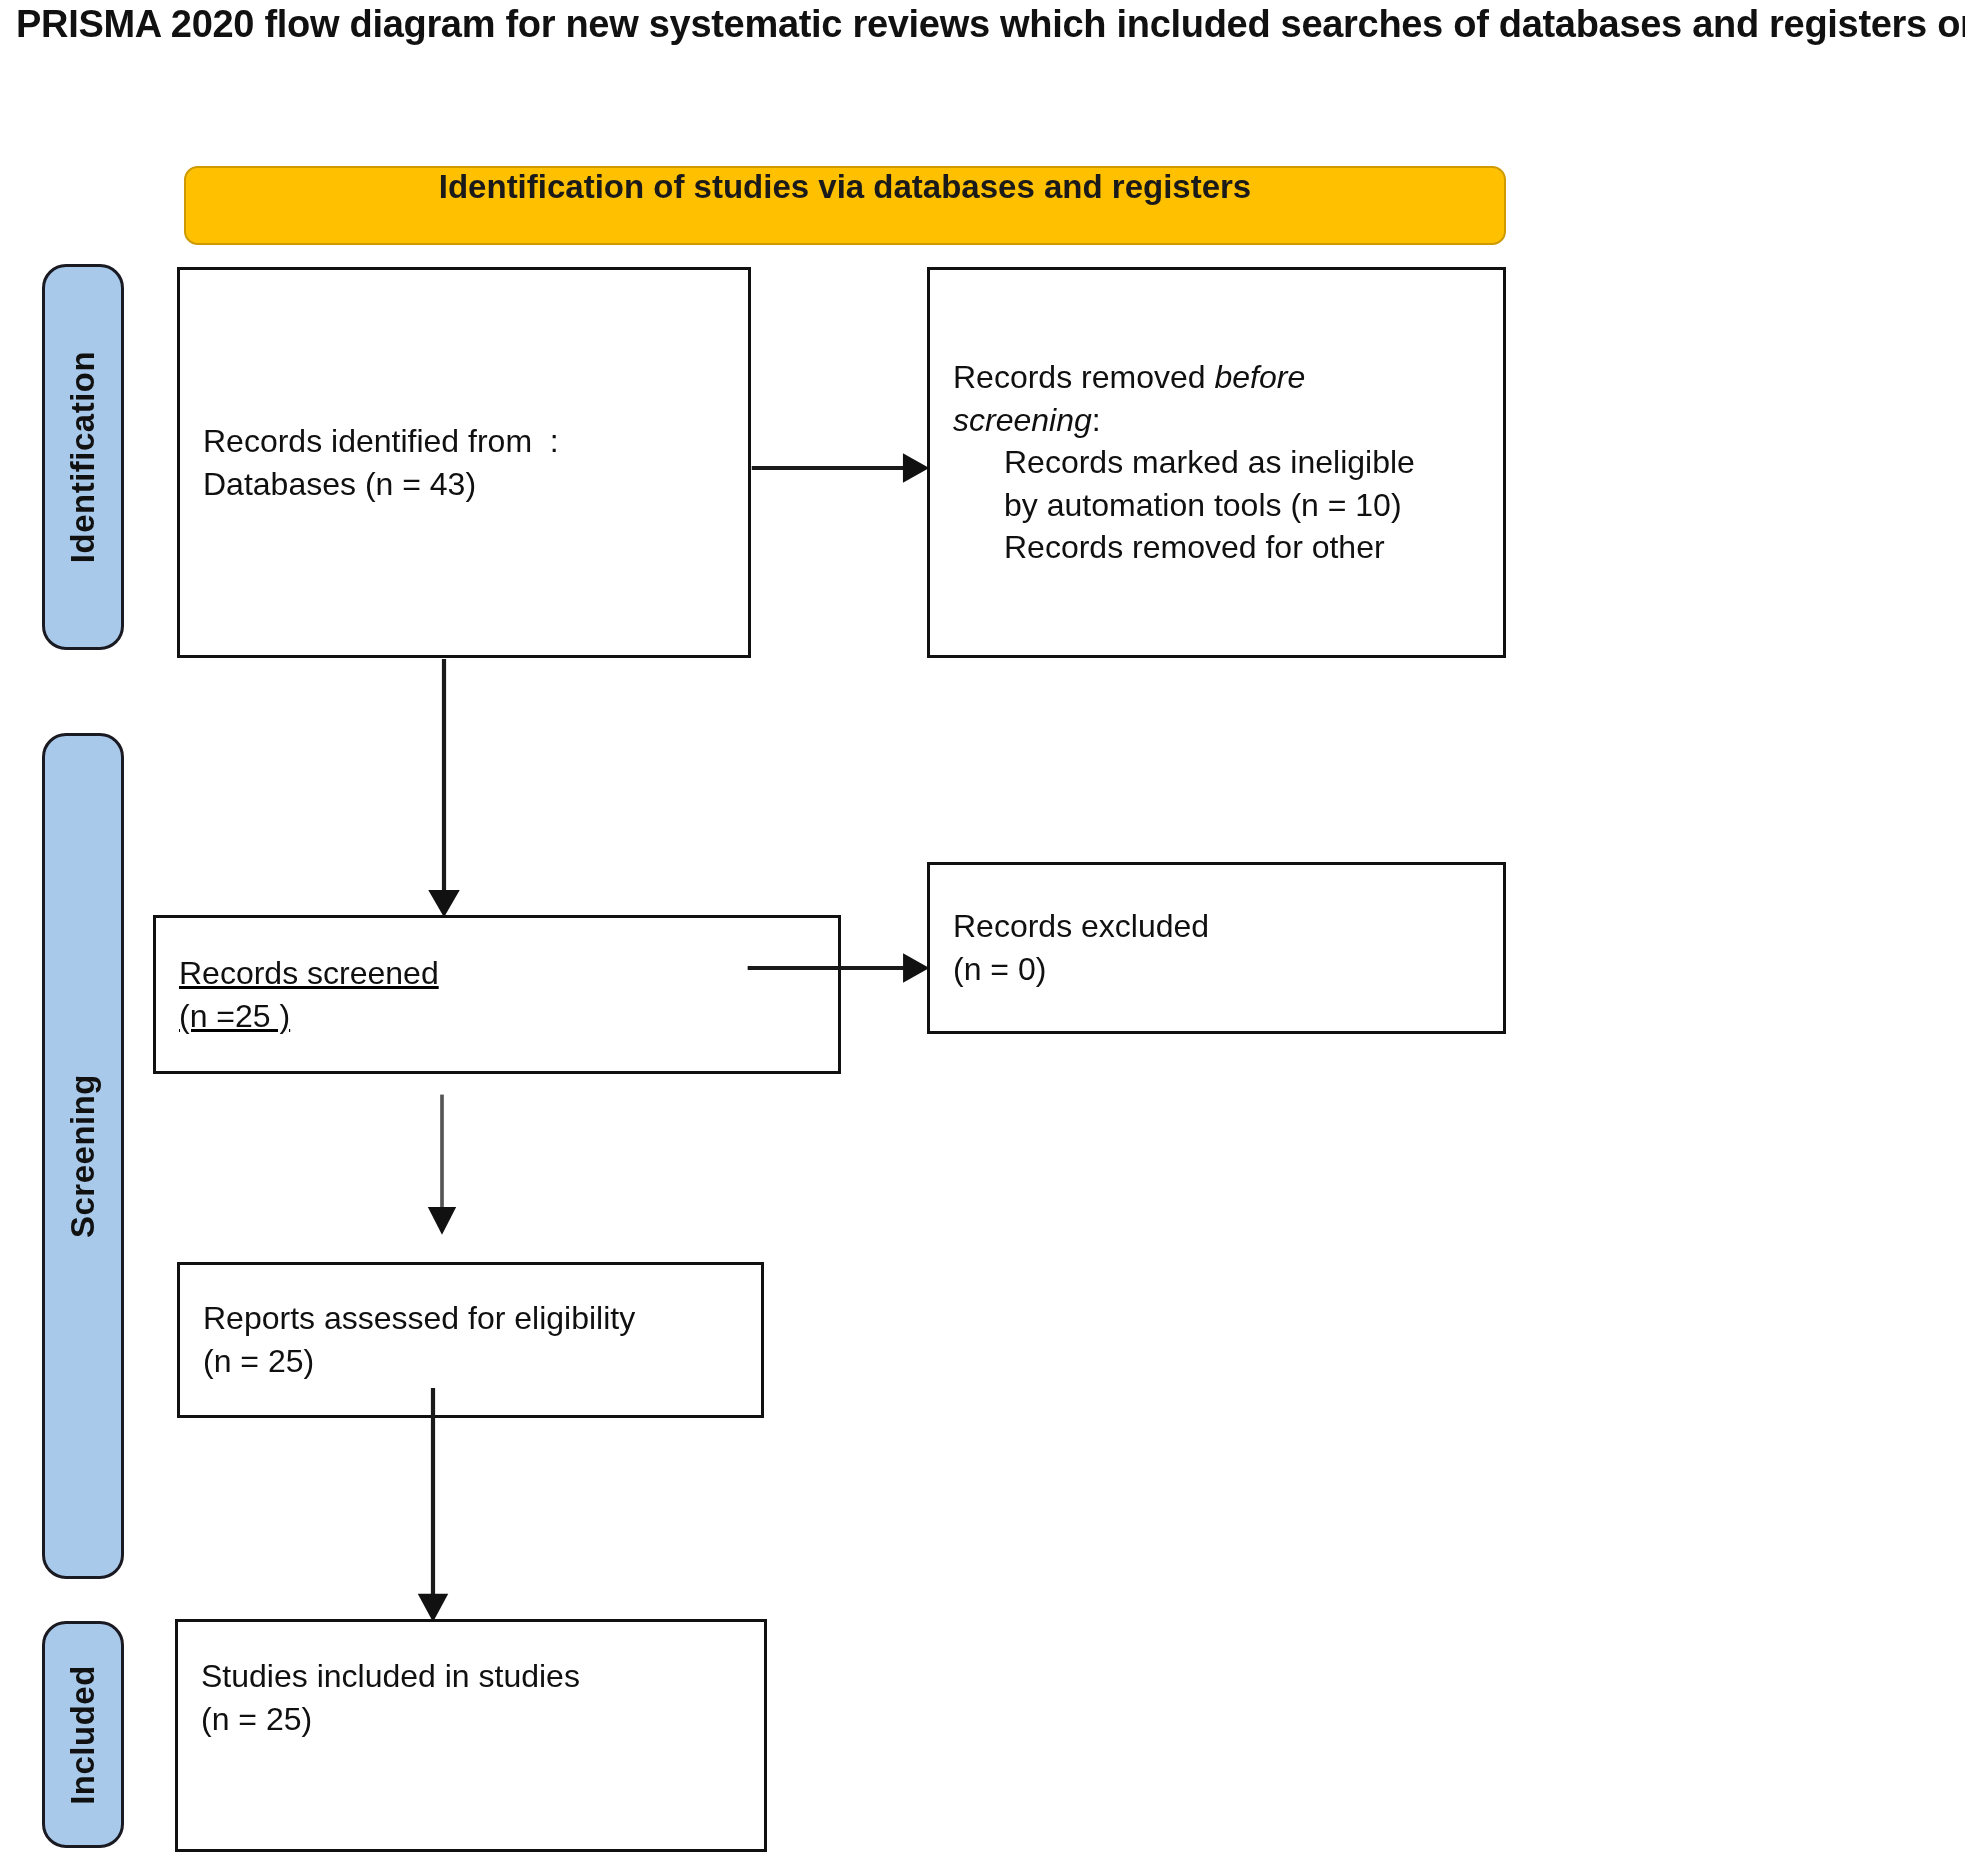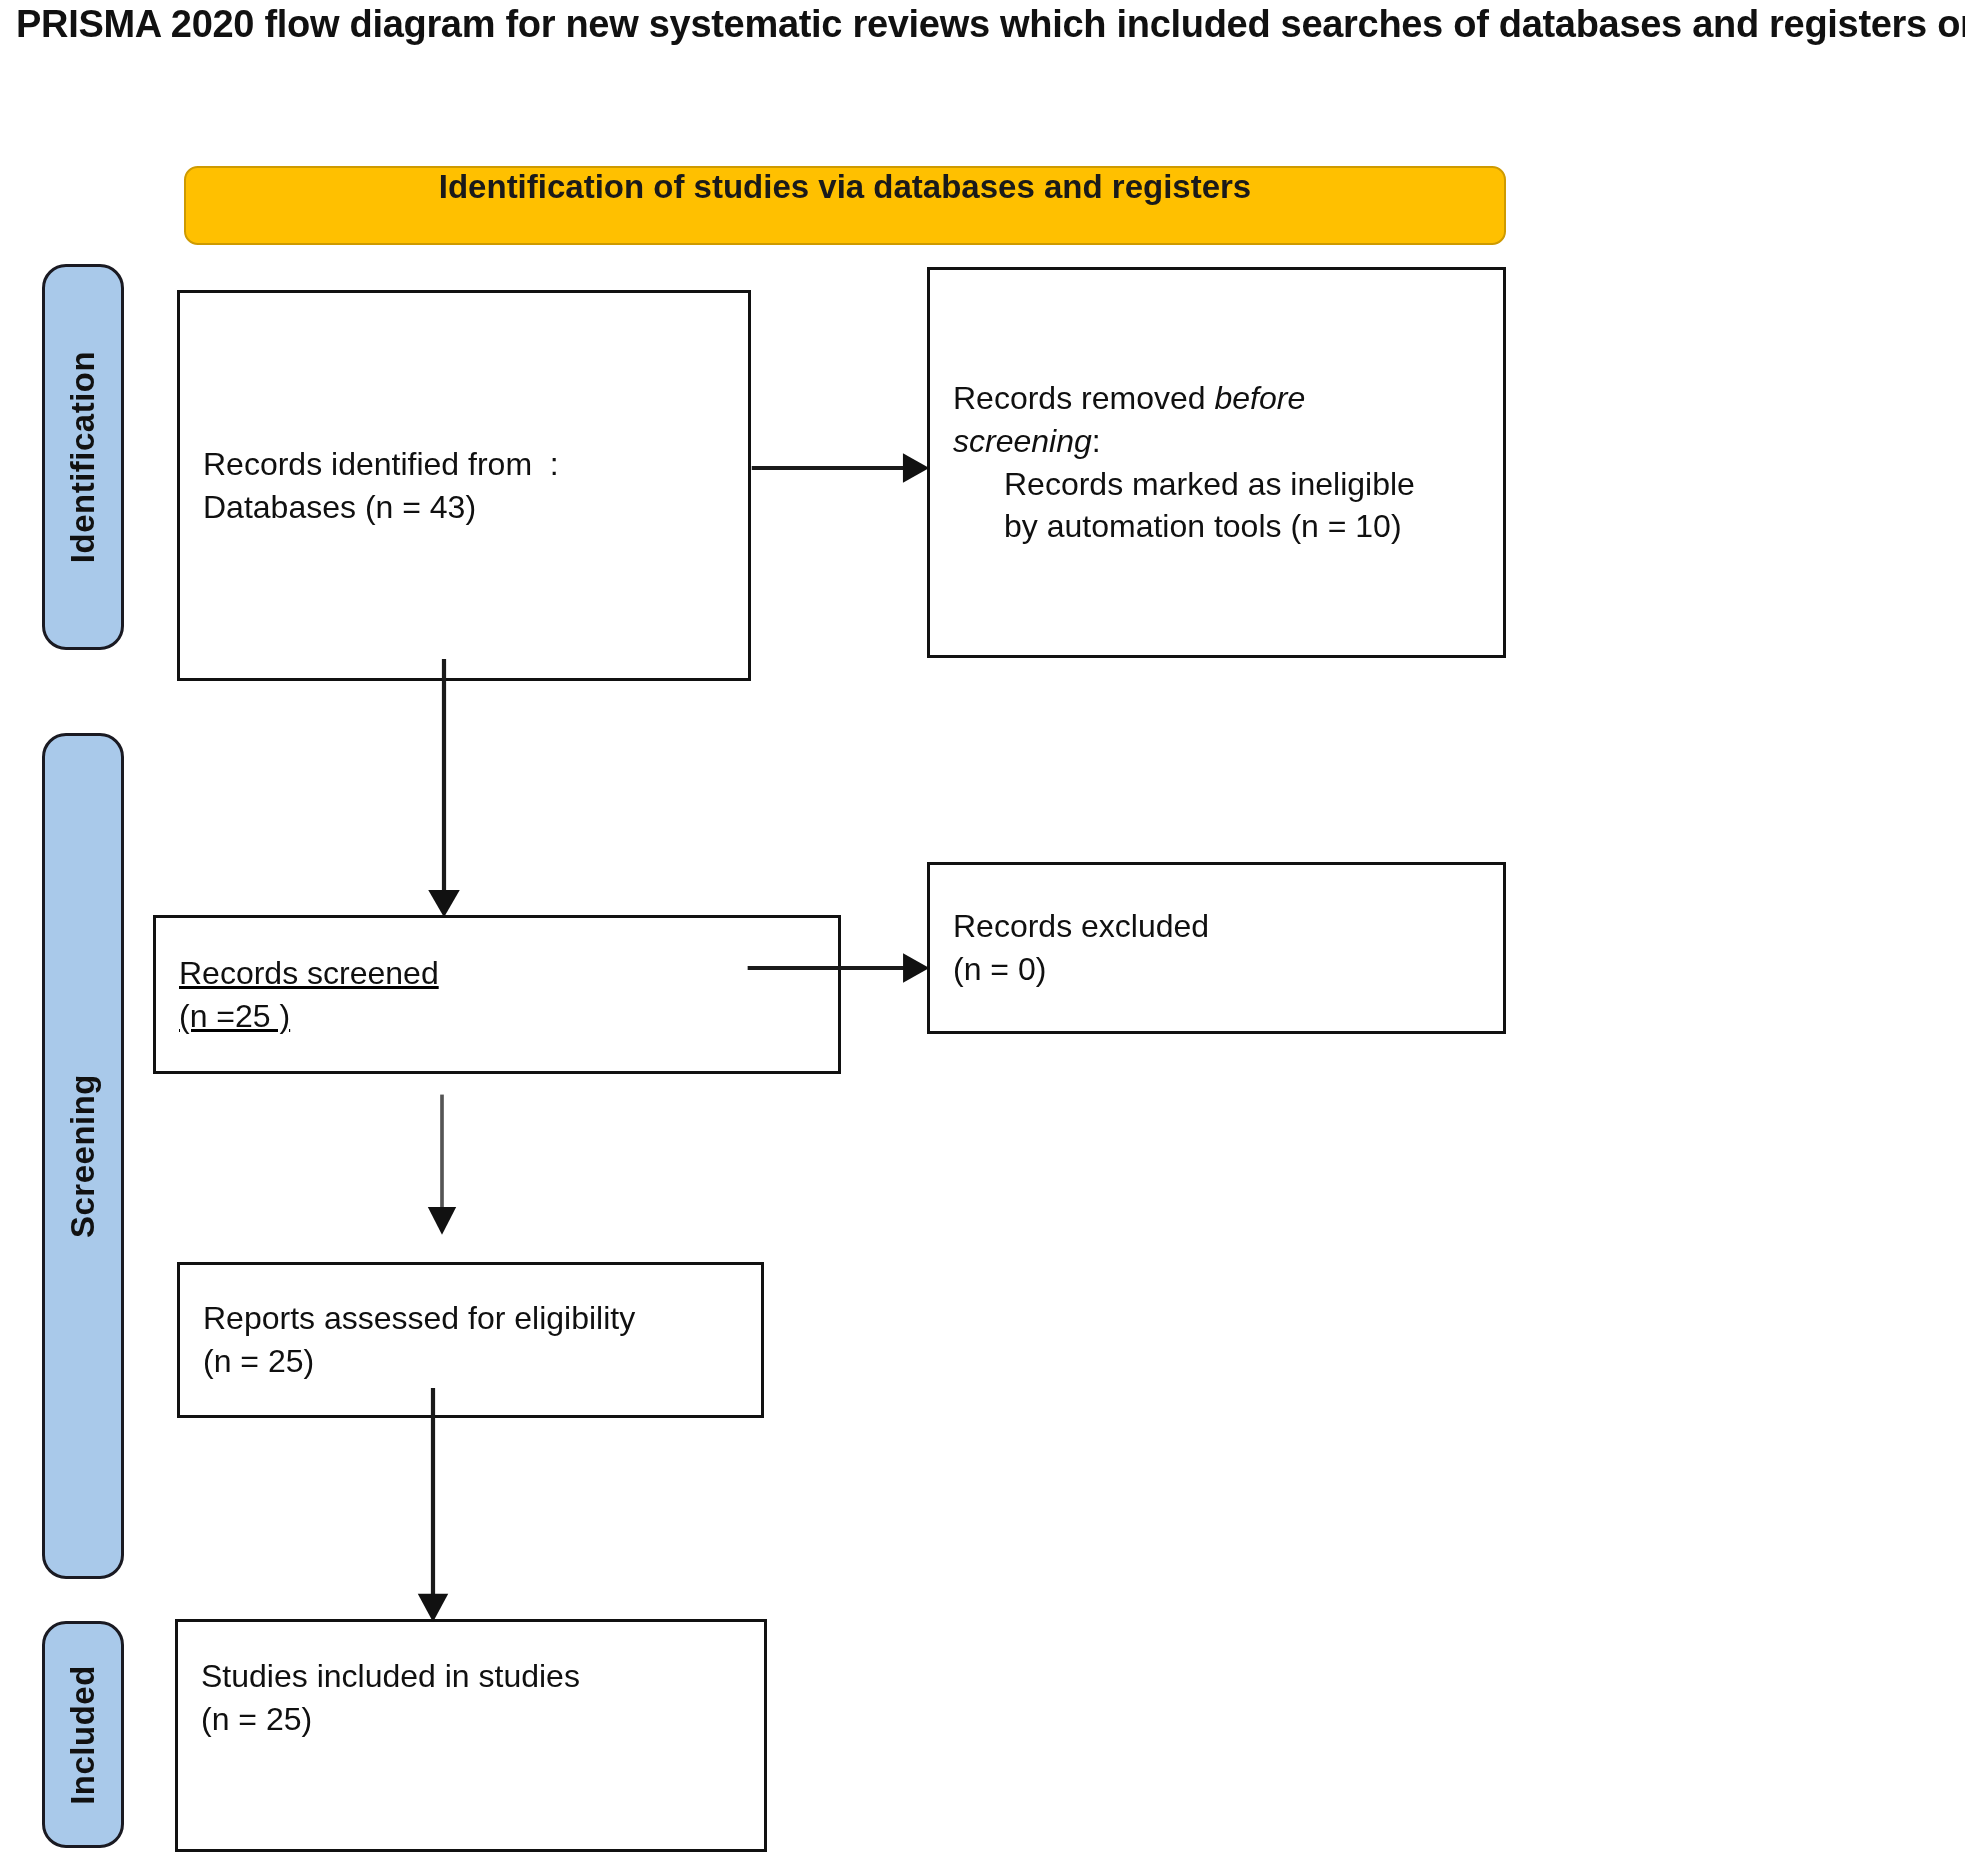--- a/index.html
+++ b/index.html
@@ -117,30 +117,31 @@
   </div>
 
   <div class="phase-tab" style="left:42px; top:733px; width:82px; height:846px;">
     <span class="phase-label">Screening</span>
   </div>
 
   <div class="phase-tab" style="left:42px; top:1621px; width:82px; height:227px;">
     <span class="phase-label">Included</span>
   </div>
 
-  <div class="flow-box" style="left:177px; top:267px; width:574px; height:391px;margin-top:23px;">
+  <div class="flow-box" style="left:177px; top:267px; width:574px; height:391px;">
     <div class="line">Records identified from  :</div>
     <div class="line">Databases (n = 43)</div>
   </div>
 
   <div class="flow-box" style="left:927px; top:267px; width:579px; height:391px;">
     <div class="mix"><span>Records removed </span><i>before</i></div>
     <div class="mix"><i>screening</i><span>:</span></div>
     <div class="line indent">Records marked as ineligible</div>
     <div class="line indent">by automation tools (n = 10)</div>
+    <div class="line indent">Records removed for other</div>
   </div>
 
   <div class="flow-box" style="left:153px; top:915px; width:688px; height:159px;text-decoration:underline;">
     <div class="line">Records screened</div>
     <div class="line">(n =25 )</div>
   </div>
 
   <div class="flow-box" style="left:927px; top:862px; width:579px; height:172px;">
     <div class="line">Records excluded</div>
     <div class="line">(n = 0)</div>

